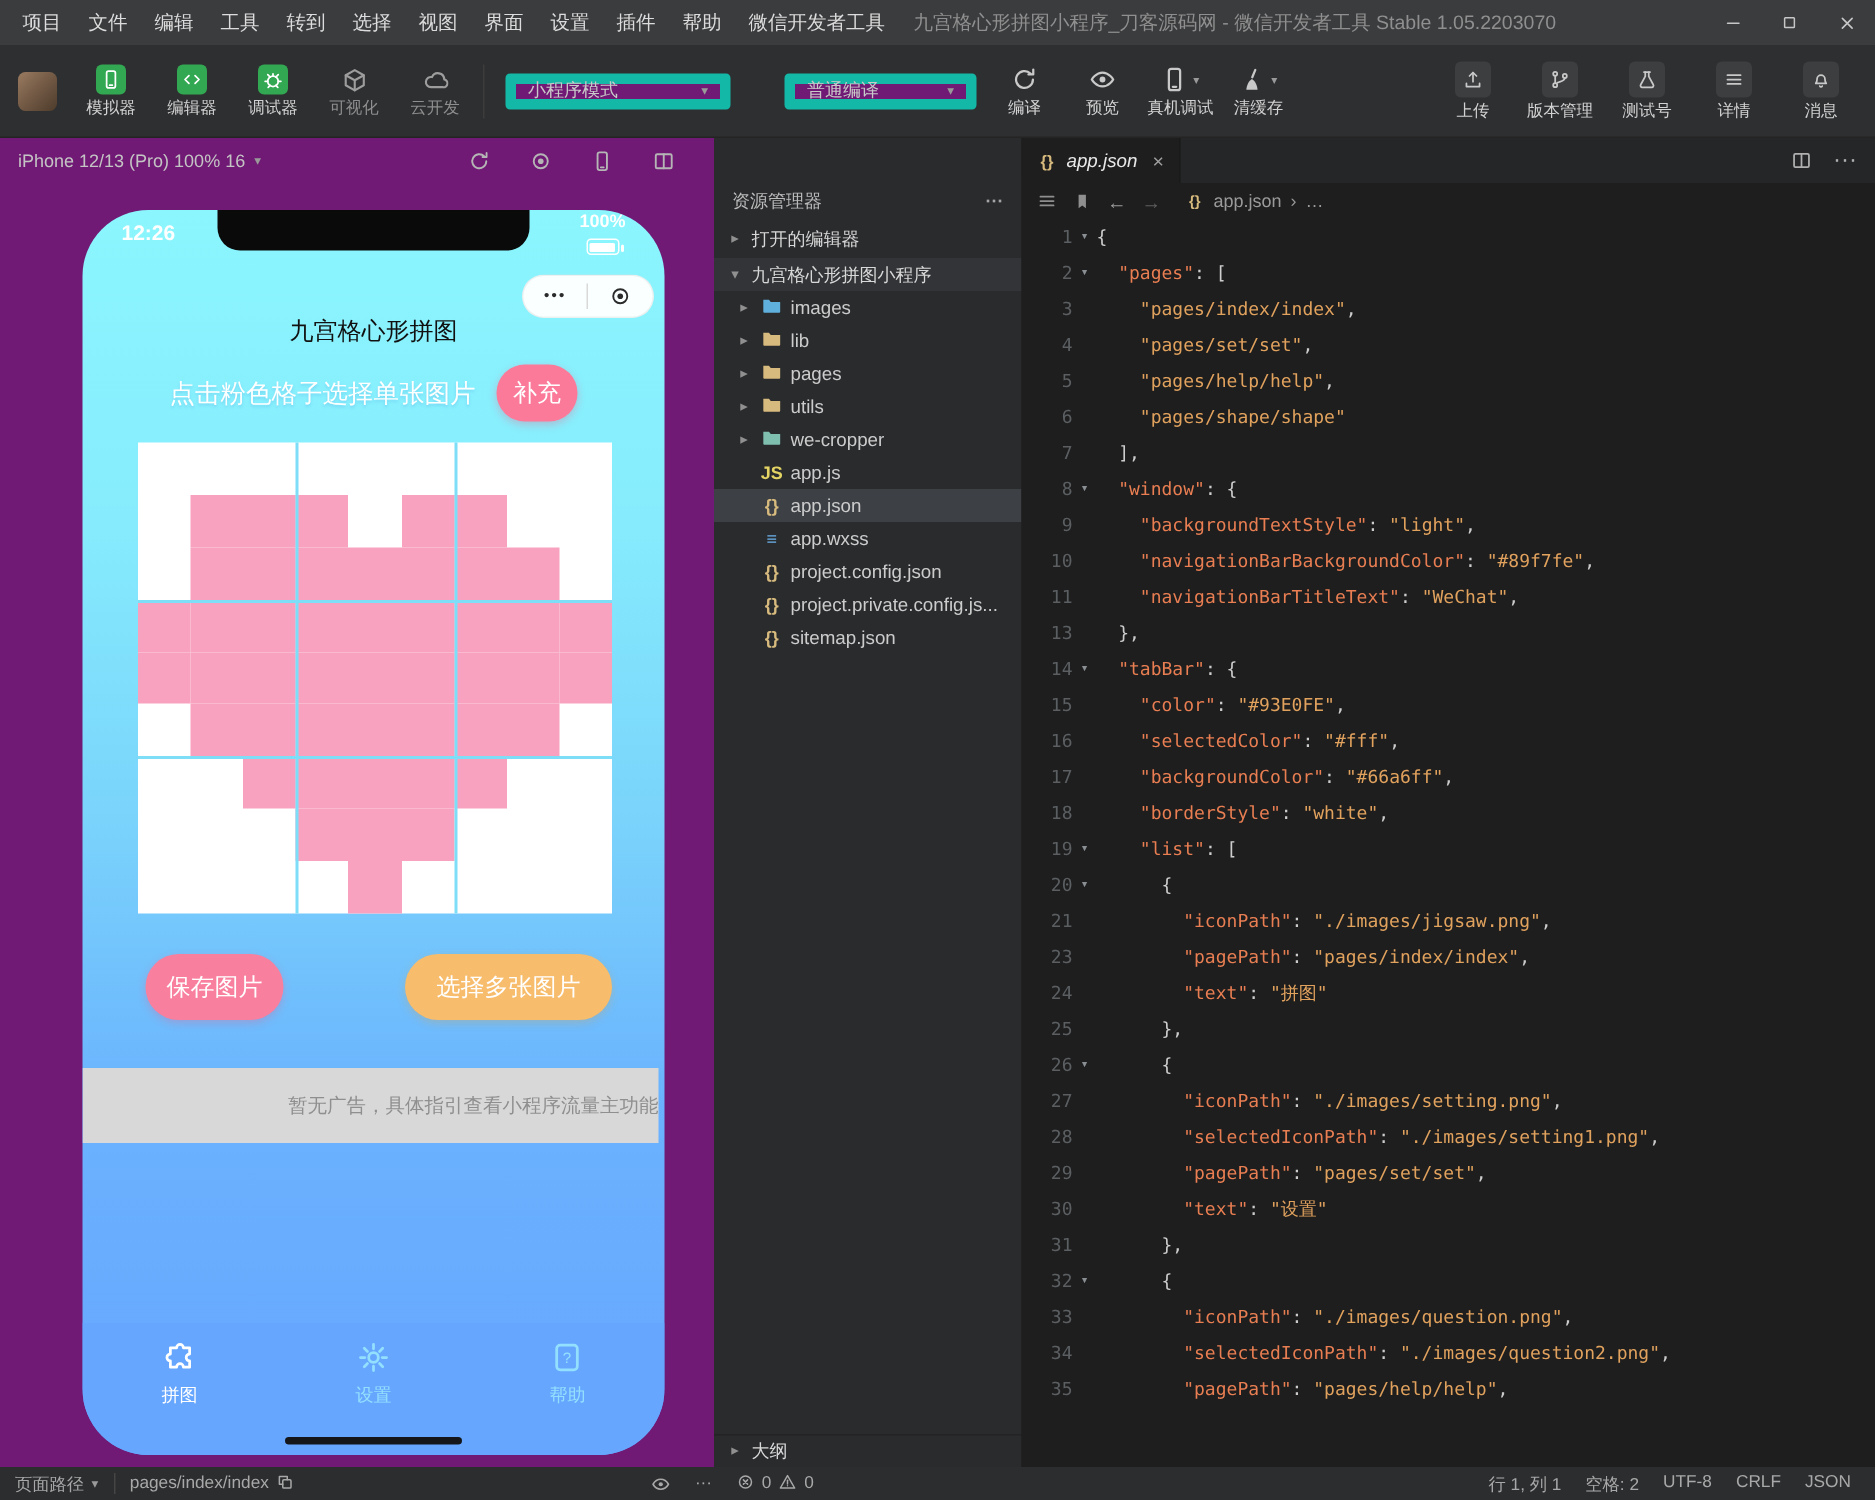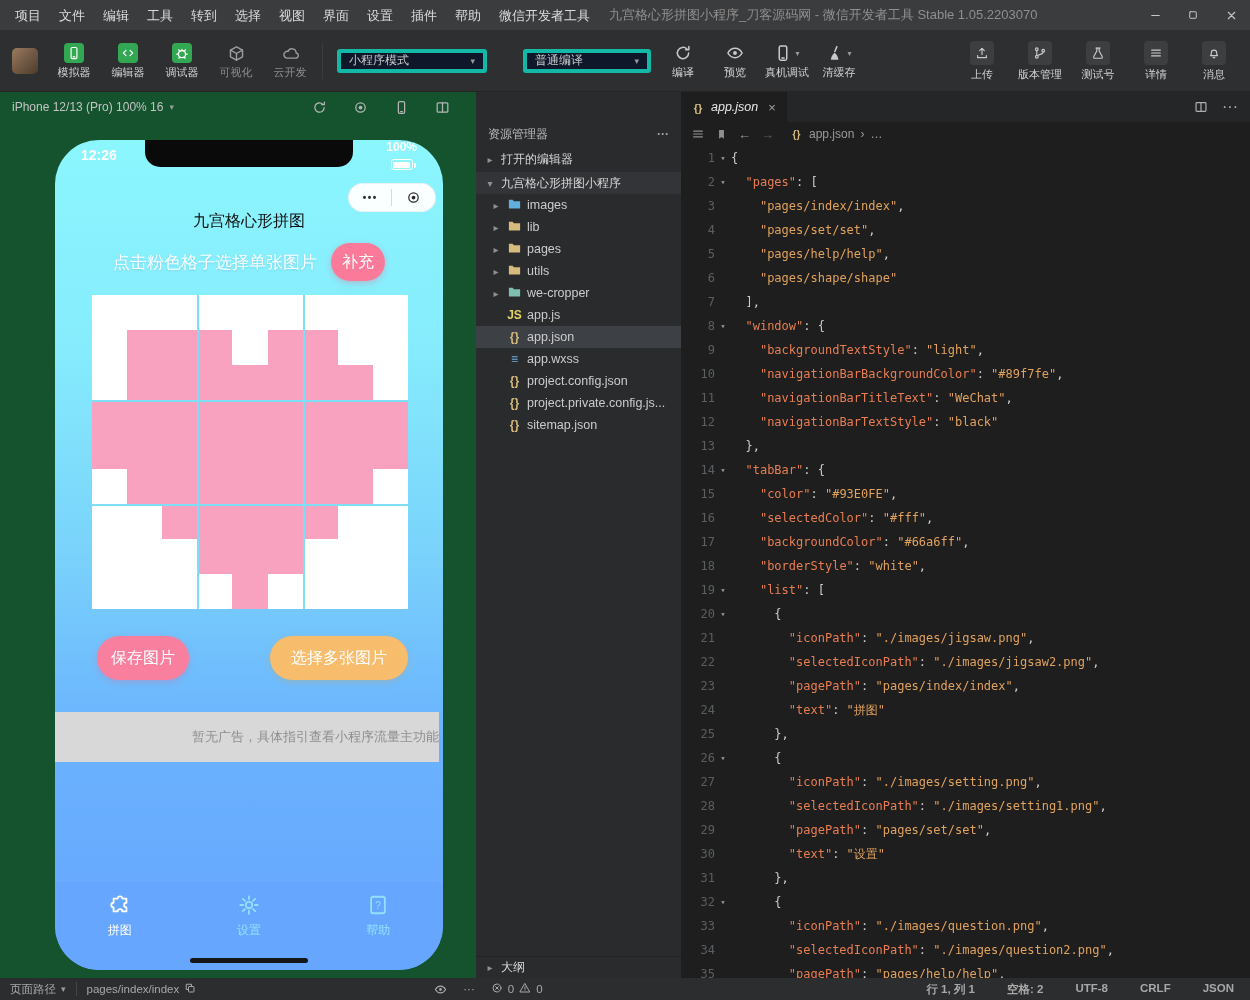--- a/index.html
+++ b/index.html
@@ -26,34 +26,34 @@
   .tb-left{display:flex;gap:6px;}
   .tbtn{display:flex;flex-direction:column;align-items:center;justify-content:center;gap:4px;width:48px;cursor:pointer;}
   .tb-label{font-size:11px;color:#d2d2d2;line-height:1;white-space:nowrap;}
   .tb-label.dim{color:#8e8e8e;}
   .tb-ic{display:flex;align-items:center;justify-content:center;}
   .tb-ic.green{width:20px;height:20px;border-radius:4px;background:#33a852;color:#ffffff;}
   .tb-ic.gray{height:20px;color:#9d9d9d;}
   .tb-ic.plain{height:20px;color:#c9c9c9;gap:3px;}
   .tb-ic.boxed{width:24px;height:24px;border-radius:4px;background:#3d3e40;color:#c9c9c9;}
   .vsep{width:1px;height:36px;background:#3c3c3c;margin:0 8px;flex:none;}
-  .select{height:24px;background:#0f172a;border:4px solid #14b8a6;border-radius:3px;color:#c9c9c9;
+  .select{height:24px;background:#701a75;border:7px solid #14b8a6;border-radius:3px;color:#c9c9c9;
     font-size:12px;display:flex;align-items:center;justify-content:space-between;padding:0 8px;cursor:pointer;flex:none;}
   .mode-select{width:150px;margin-left:6px;}
   .compile-select{width:128px;margin-left:36px;margin-right:8px;}
   .caret{color:#9a9a9a;font-size:9px;}
   .mini-caret{color:#9a9a9a;font-size:8px;}
   .tb-actions{display:flex;gap:4px;}
   .tb-right{margin-left:auto;display:flex;gap:10px;}
 
   
   .main{flex:1;display:flex;min-height:0;}
 
   
-  .sim-panel{width:476px;background:#14532d;position:relative;flex:none;}
+  .sim-panel{width:476px;background:#701a75;position:relative;flex:none;}
   .sim-header{height:30px;display:flex;align-items:center;justify-content:space-between;padding:0 12px;}
   .device-label{font-size:12px;color:#c4c4c4;display:flex;align-items:center;gap:6px;cursor:pointer;}
   .sim-icons{display:flex;gap:26px;margin-right:14px;color:#b5b5b5;}
   .sim-icons .sim-hbtn{cursor:pointer;display:flex;}
 
   .screen{position:absolute;left:55px;top:48px;width:388px;height:830px;border-radius:44px;overflow:hidden;
     background:linear-gradient(180deg,#8bf6fe 0%,#86ecfd 25%,#79d2fb 50%,#6ab2fe 72%,#66a6ff 100%);}
   .notch{position:absolute;left:50%;transform:translateX(-50%);top:0;width:208px;height:27px;background:#0a0a0a;border-radius:0 0 15px 15px;z-index:5;}
   .scr-status{position:absolute;top:0;left:0;right:0;height:30px;display:flex;align-items:center;justify-content:space-between;padding:0 26px;color:#fff;z-index:4;}
   .scr-time{font-size:14px;font-weight:bold;}
@@ -124,21 +124,21 @@
   .lnum{width:34px;text-align:right;color:#5b5f62;flex:none;}
   .fold{width:16px;text-align:center;color:#8a8f94;font-size:9px;flex:none;cursor:pointer;}
   .ct{white-space:pre;color:#cdcdcd;}
   .jk{color:#e87e52;} .jv{color:#e1a25e;}
 
   
   .statusbar{height:22px;background:#2c2d2f;display:flex;align-items:center;padding:0 10px;gap:10px;font-size:11.5px;color:#a8a8a8;flex:none;}
   .sb-group{display:flex;align-items:center;gap:5px;cursor:pointer;}
   .sb-sep{width:1px;height:14px;background:#454545;}
   .sb-mid{margin-left:228px;display:flex;align-items:center;gap:16px;}
-  .sb-right{margin-left:auto;display:flex;gap:32px;padding-right:6px;font-weight:bold;}
+  .sb-right{margin-left:auto;display:flex;gap:16px;padding-right:6px;}
 </style>
 </head>
 <body>
 
 <div class="app">
 
   <header class="menubar">
     <div class="menu-items"><span class="menu-item">项目</span><span class="menu-item">文件</span><span class="menu-item">编辑</span><span class="menu-item">工具</span><span class="menu-item">转到</span><span class="menu-item">选择</span><span class="menu-item">视图</span><span class="menu-item">界面</span><span class="menu-item">设置</span><span class="menu-item">插件</span><span class="menu-item">帮助</span><span class="menu-item">微信开发者工具</span></div>
     <div class="win-title">九宫格心形拼图小程序_刀客源码网 - 微信开发者工具 Stable 1.05.2203070</div>
     <div class="win-controls">
@@ -733,25 +733,20 @@
             <span class="lnum">10</span>
             <span class="fold"></span>
             <span class="ct">    <span class="jk">"navigationBarBackgroundColor"</span>: <span class="jv">"#89f7fe"</span>,</span>
           </div>
           <div class="cl">
             <span class="lnum">11</span>
             <span class="fold"></span>
             <span class="ct">    <span class="jk">"navigationBarTitleText"</span>: <span class="jv">"WeChat"</span>,</span>
           </div>
           <div class="cl">
-            <span class="lnum">12</span>
-            <span class="fold"></span>
-            <span class="ct">    <span class="jk">"navigationBarTextStyle"</span>: <span class="jv">"black"</span></span>
-          </div>
-          <div class="cl">
             <span class="lnum">13</span>
             <span class="fold"></span>
             <span class="ct">  },</span>
           </div>
           <div class="cl">
             <span class="lnum">14</span>
             <span class="fold">▾</span>
             <span class="ct">  <span class="jk">"tabBar"</span>: {</span>
           </div>
           <div class="cl">
@@ -781,25 +776,20 @@
           </div>
           <div class="cl">
             <span class="lnum">20</span>
             <span class="fold">▾</span>
             <span class="ct">      {</span>
           </div>
           <div class="cl">
             <span class="lnum">21</span>
             <span class="fold"></span>
             <span class="ct">        <span class="jk">"iconPath"</span>: <span class="jv">"./images/jigsaw.png"</span>,</span>
-          </div>
-          <div class="cl">
-            <span class="lnum">22</span>
-            <span class="fold"></span>
-            <span class="ct">        <span class="jk">"selectedIconPath"</span>: <span class="jv">"./images/jigsaw2.png"</span>,</span>
           </div>
           <div class="cl">
             <span class="lnum">23</span>
             <span class="fold"></span>
             <span class="ct">        <span class="jk">"pagePath"</span>: <span class="jv">"pages/index/index"</span>,</span>
           </div>
           <div class="cl">
             <span class="lnum">24</span>
             <span class="fold"></span>
             <span class="ct">        <span class="jk">"text"</span>: <span class="jv">"拼图"</span></span>

